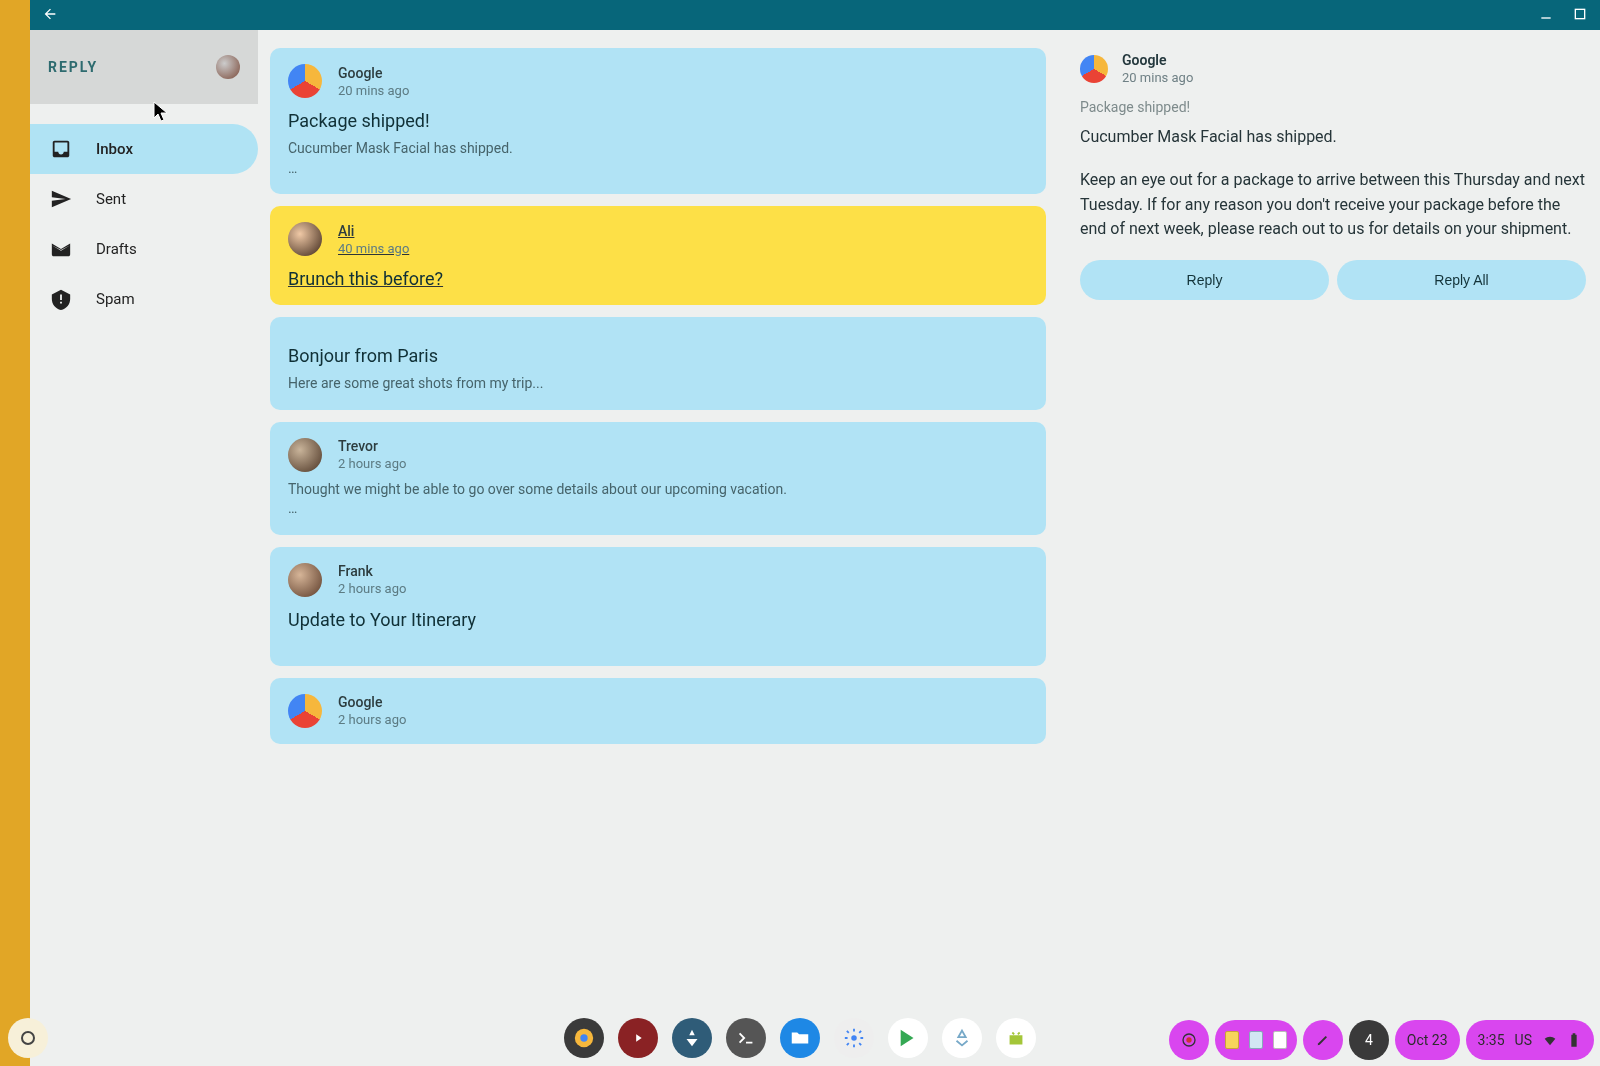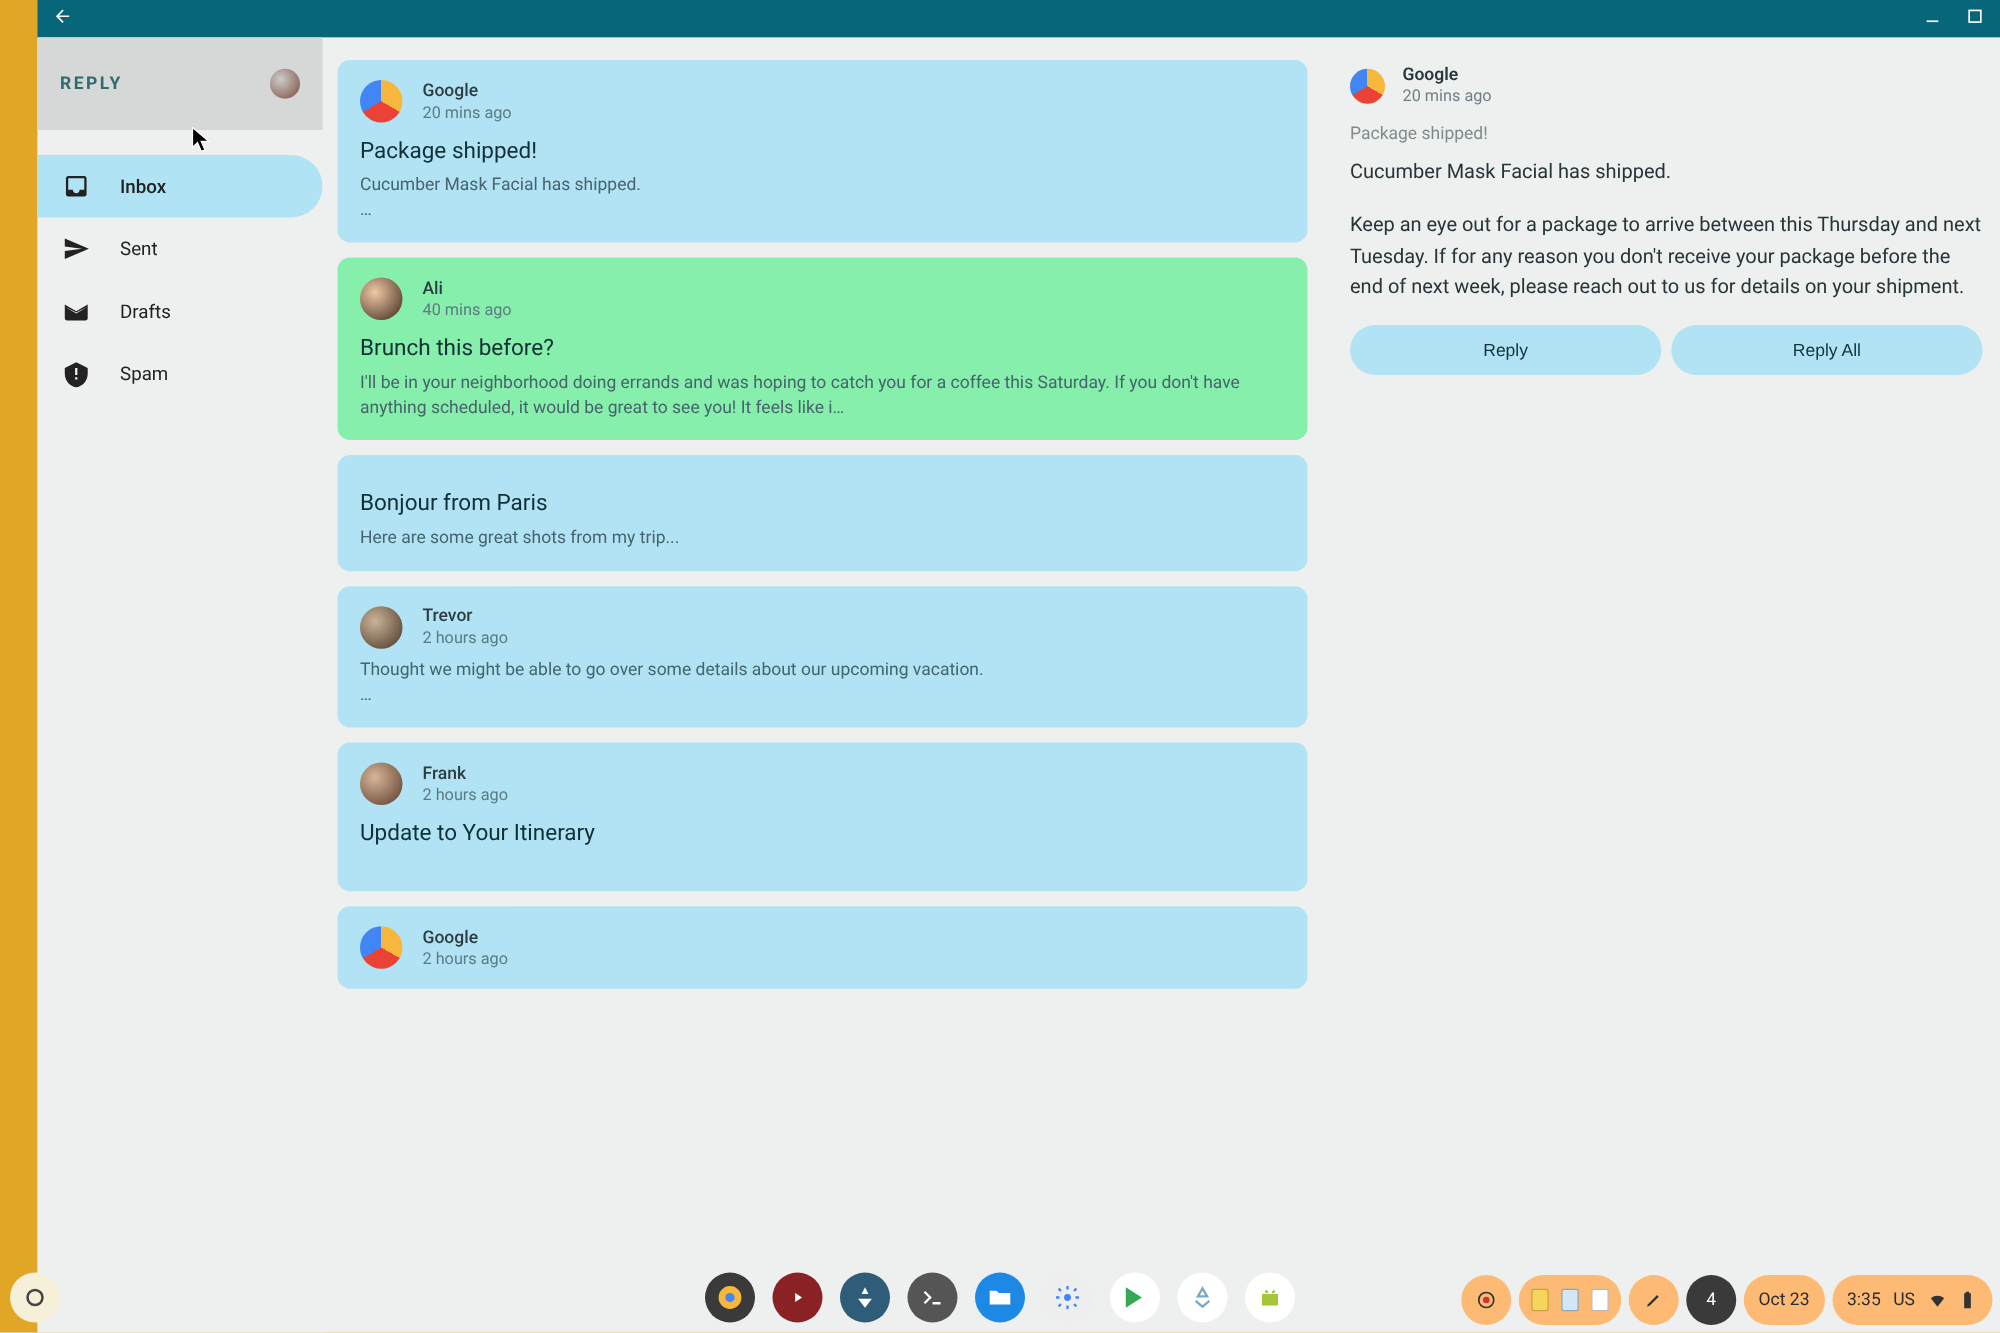--- a/index.html
+++ b/index.html
@@ -86,21 +86,21 @@
     display: flex;
     flex-direction: column;
     gap: 12px;
   }
   .card {
     background: #b1e3f5;
     border-radius: 10px;
     padding: 16px 18px 16px 18px;
     color: #2d3436;
   }
-  .card.muted { background: #86efac; }
+  .card.muted { background: #fde047; text-decoration: underline; }
   .card-head { display: flex; align-items: center; gap: 16px; }
   .card .avatar {
     width: 34px; height: 34px; border-radius: 50%;
     background: linear-gradient(135deg, #b78c6a, #5a3b2e);
     flex-shrink: 0;
   }
   .card .avatar.google {
     background: conic-gradient(#f6b73c 0 120deg, #ea4335 120deg 240deg, #4285f4 240deg 360deg);
   }
   .card .meta { display: flex; flex-direction: column; gap: 2px; }
@@ -166,21 +166,21 @@
   .app-icon svg { width: 22px; height: 22px; }
   .tray {
     position: absolute;
     right: 6px;
     bottom: 6px;
     display: flex;
     align-items: center;
     gap: 6px;
   }
   .chip {
-    background: #fdba74;
+    background: #d946ef;
     border-radius: 22px;
     height: 40px;
     display: flex;
     align-items: center;
     padding: 0 12px;
     gap: 10px;
     font-size: 14px;
     color: #2d2d2d;
   }
   .chip.circ { width: 40px; padding: 0; justify-content: center; }
@@ -279,21 +279,20 @@
 
       <div class="card muted">
         <div class="card-head">
           <span class="avatar" style="background:radial-gradient(circle at 35% 35%,#f0c9a6,#3a2518)"></span>
           <div class="meta">
             <span class="sender">Ali</span>
             <span class="time">40 mins ago</span>
           </div>
         </div>
         <div class="subject">Brunch this before?</div>
-        <div class="preview">I'll be in your neighborhood doing errands and was hoping to catch you for a coffee this Saturday. If you don't have anything scheduled, it would be great to see you! It feels like i…</div>
       </div>
 
       <div class="card">
         <div class="subject">Bonjour from Paris</div>
         <div class="preview">Here are some great shots from my trip...</div>
       </div>
 
       <div class="card">
         <div class="card-head">
           <span class="avatar" style="background:radial-gradient(circle at 35% 35%,#c9b49a,#4a3323)"></span>

